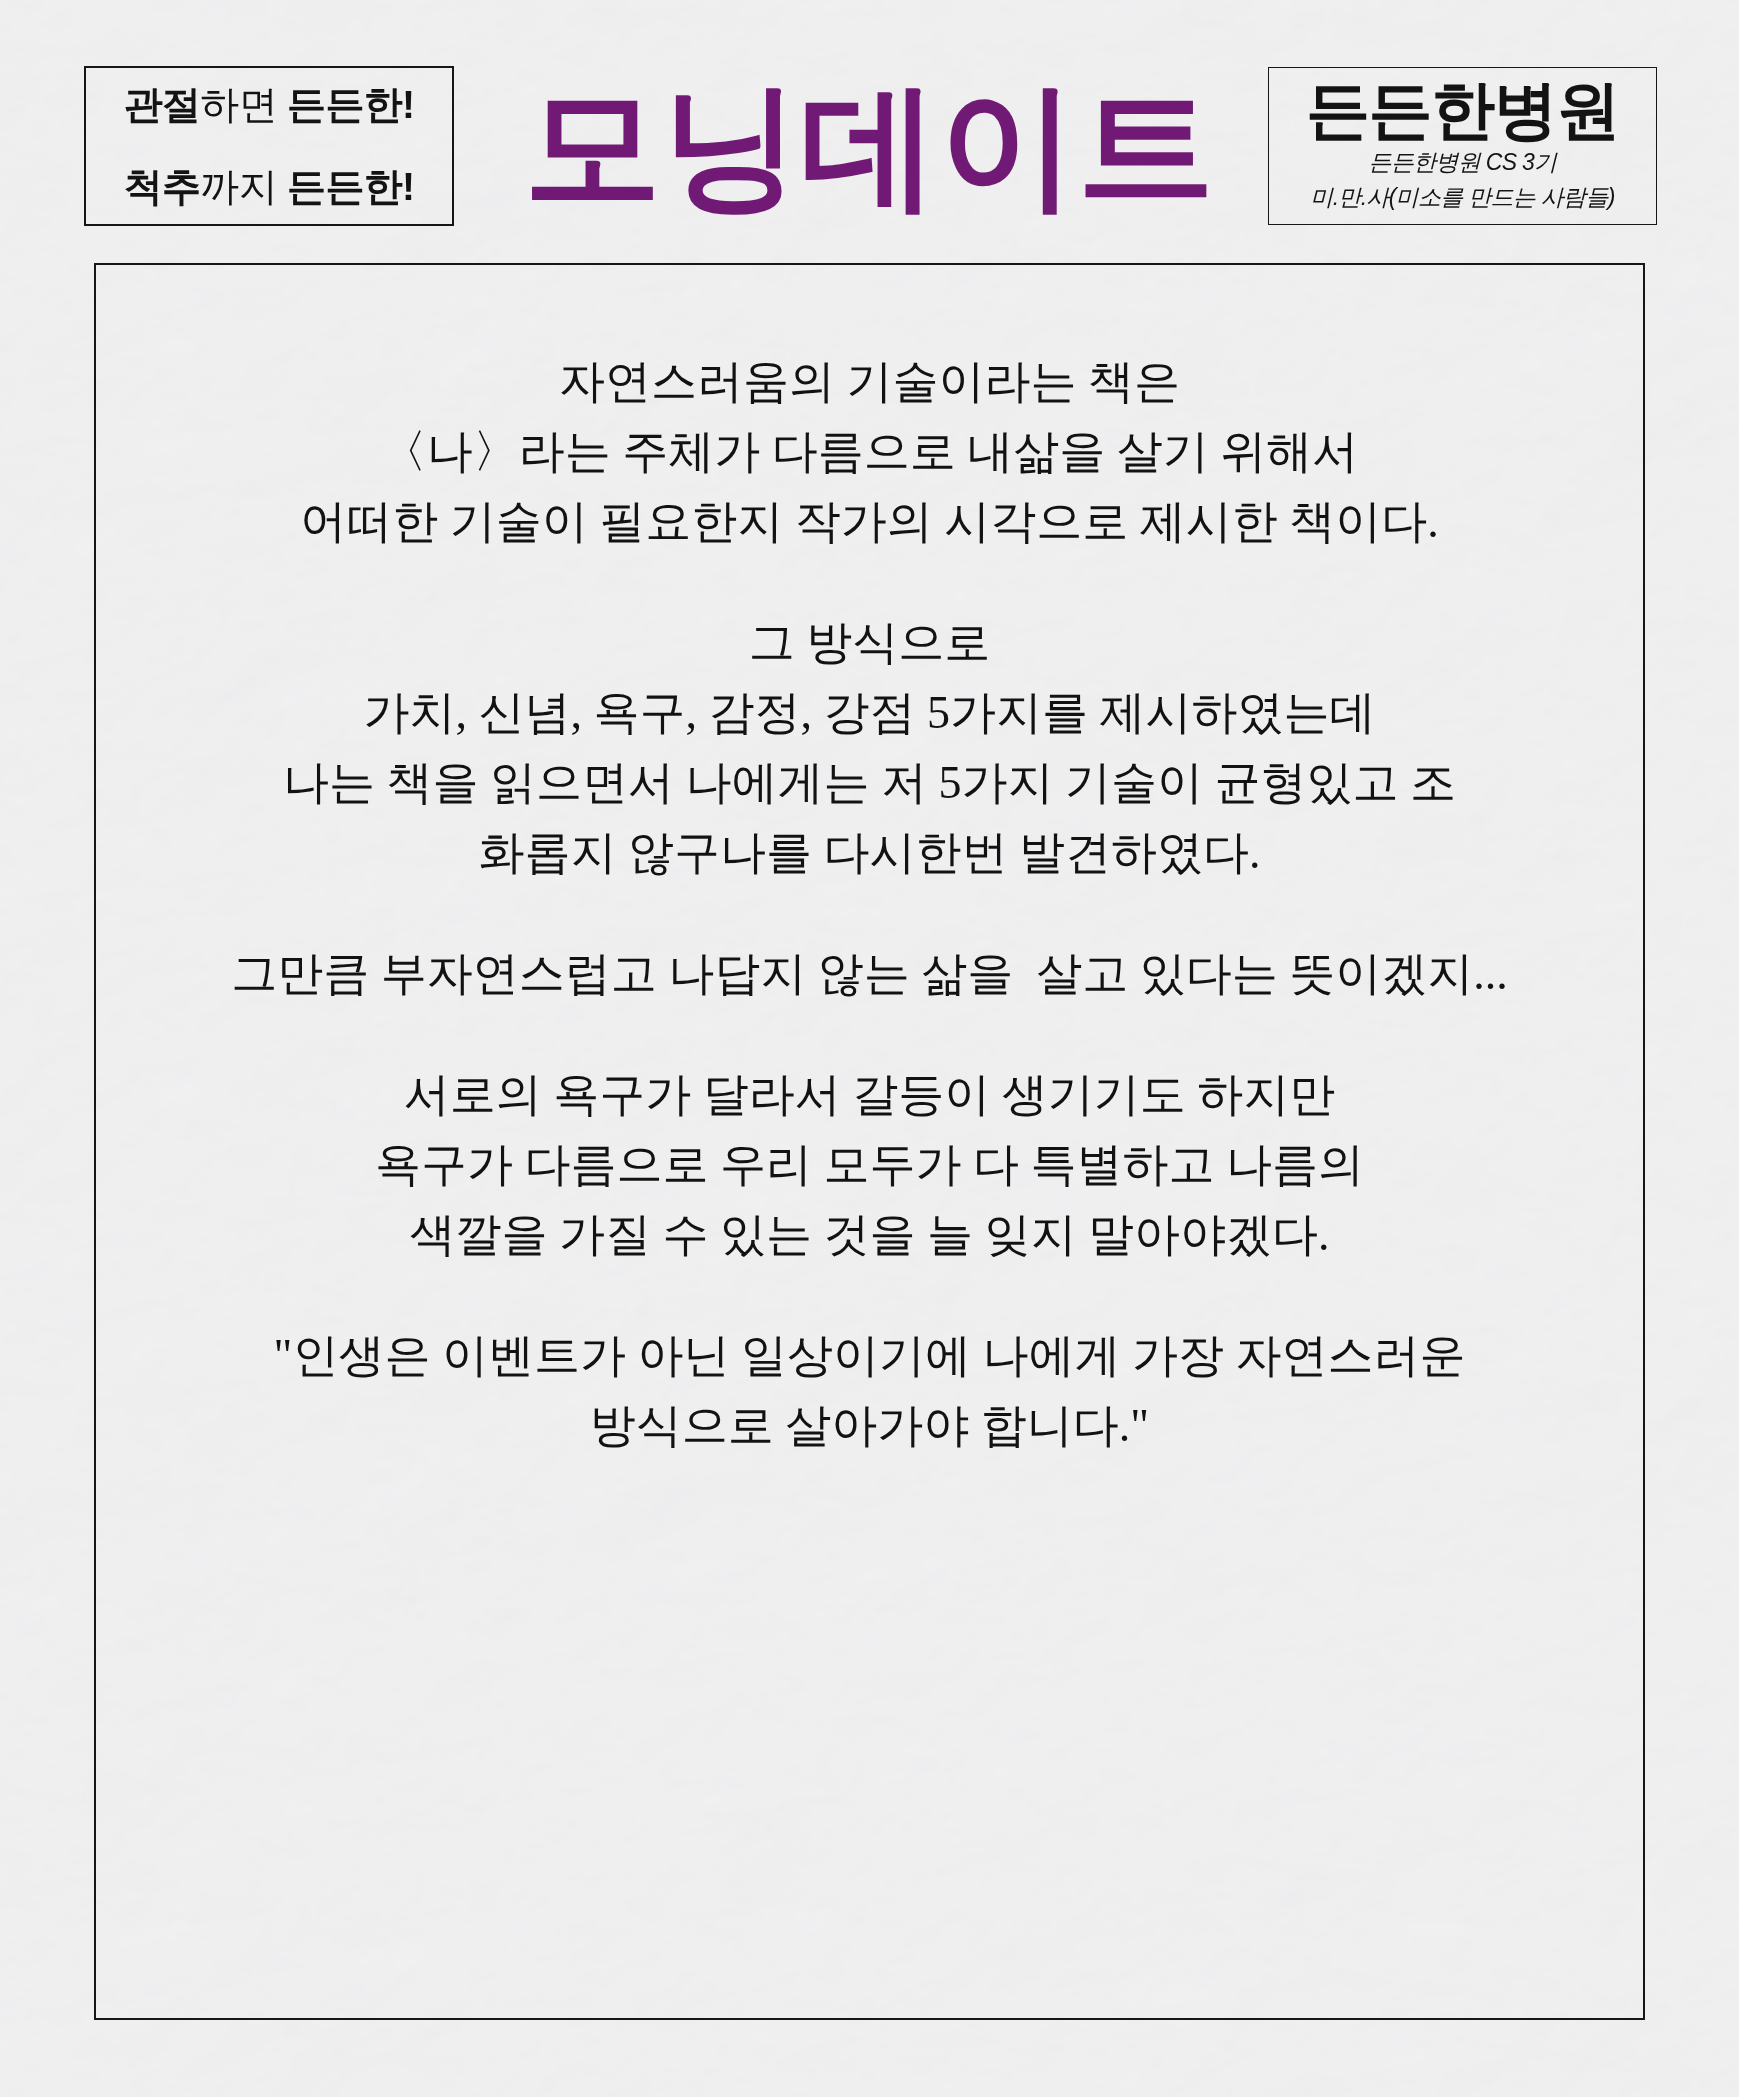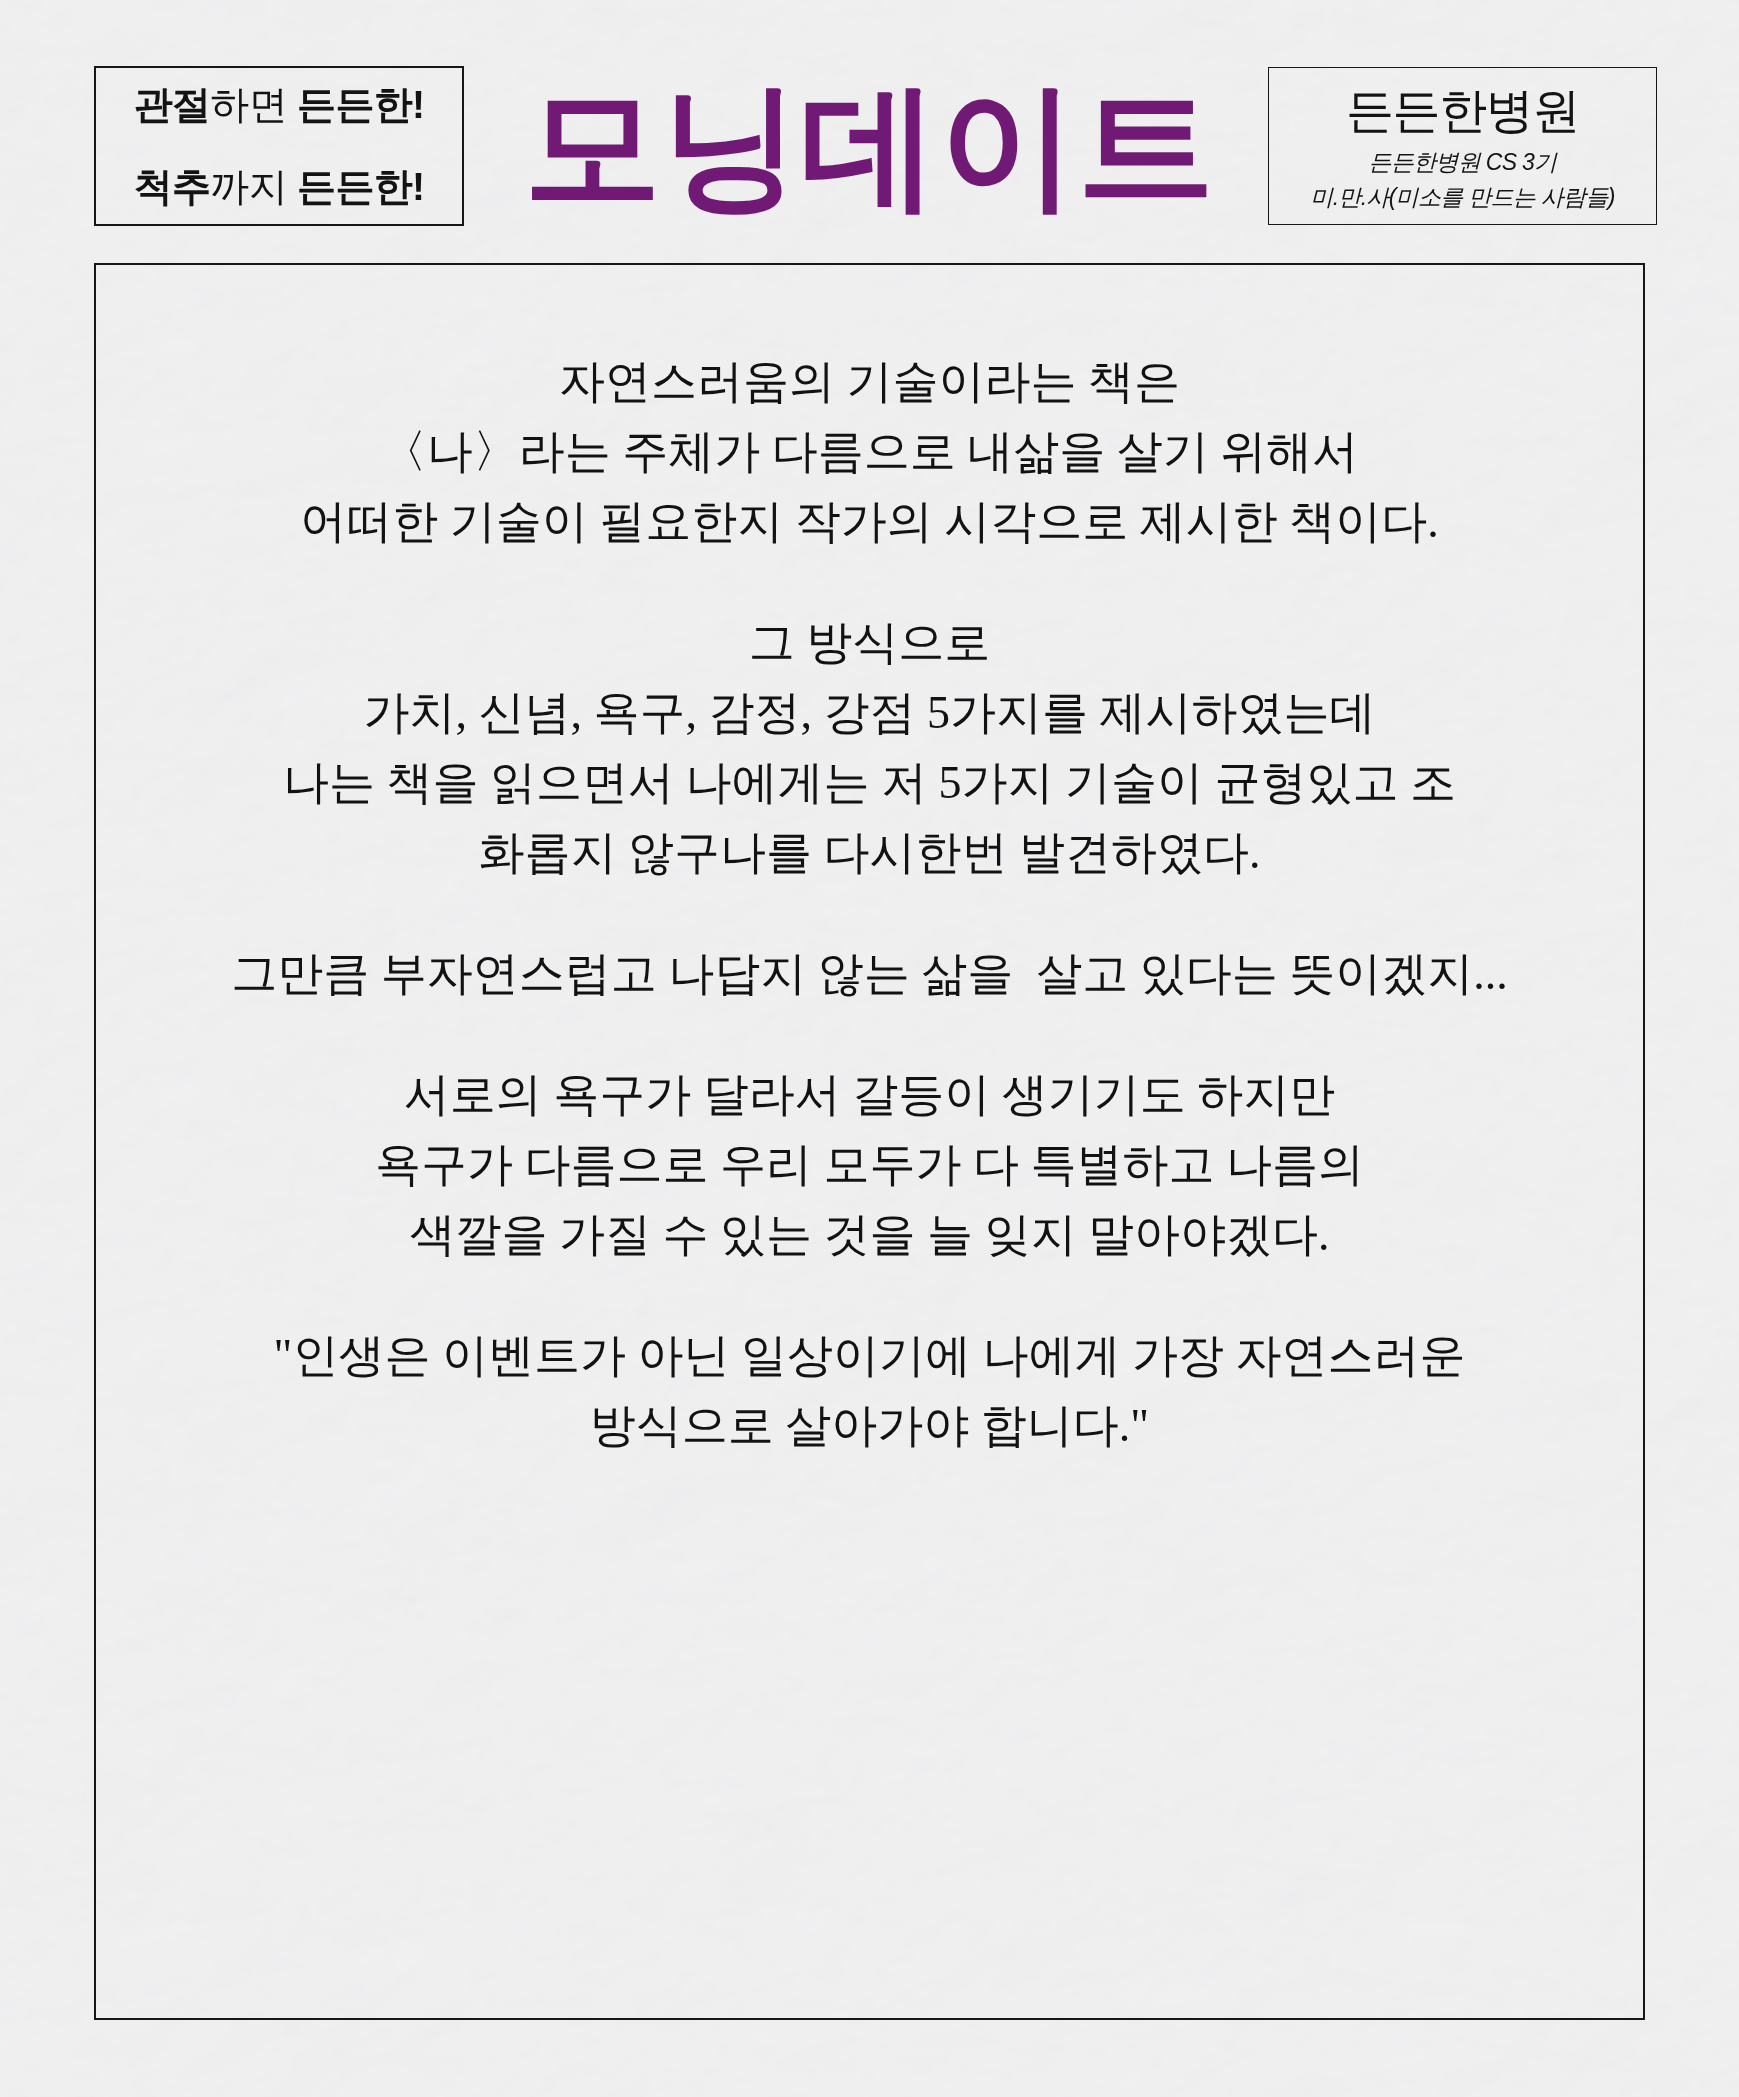--- a/index.html
+++ b/index.html
@@ -17,21 +17,21 @@
   }
   .texture {
     position:absolute; left:0; top:0;
     width:1740px; height:2097px;
     display:block;
   }
   .layer { position:absolute; left:0; top:0; width:100%; height:100%; }
 
   
   .badge-left {
-    position:absolute; left:94px; top:66px;
+    position:absolute; left:84px; top:66px;
     width:370px; height:160px;
     border:2.8px solid #161616;
     display:flex; flex-direction:column;
     justify-content:center; align-items:center;
     font-family:"Liberation Sans","DejaVu Sans",sans-serif;
     font-size:39px; line-height:58px;
     color:#131313; letter-spacing:-0.7px;gap:24px;
   }
   .badge-left .w900 { font-weight:900; }
   .badge-left .w400 { font-weight:400; }
@@ -48,21 +48,21 @@
   .badge-right {
     position:absolute; left:1268px; top:67px;
     width:389px; height:158px;
     border:1.4px solid #161616;
     display:flex; flex-direction:column;
     justify-content:center; align-items:center;
     font-family:"Liberation Sans","DejaVu Sans",sans-serif;
     color:#131313; text-align:center;
   }
   .badge-right .hosp-title {
-    font-size:48px; font-weight:400; line-height:65px;
+    font-size:64px; font-weight:700; line-height:65px;
     letter-spacing:-1.4px; margin-bottom:2px;
   }
   .badge-right .hosp-sub {
     font-size:23px; font-weight:500; line-height:35px;
     letter-spacing:-0.7px;
     font-style:italic;
   }
 
   
   .main-box {

